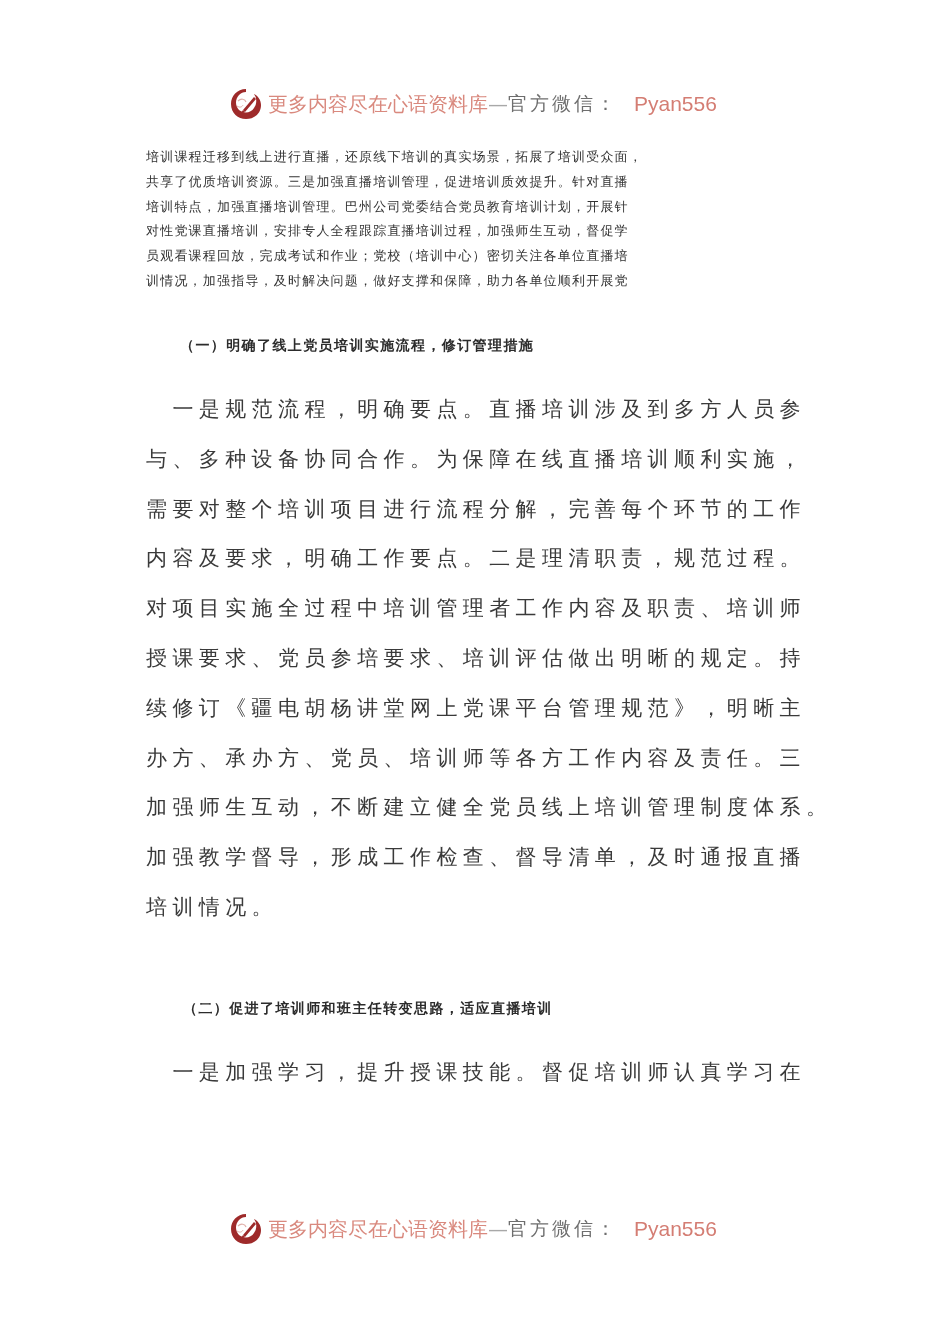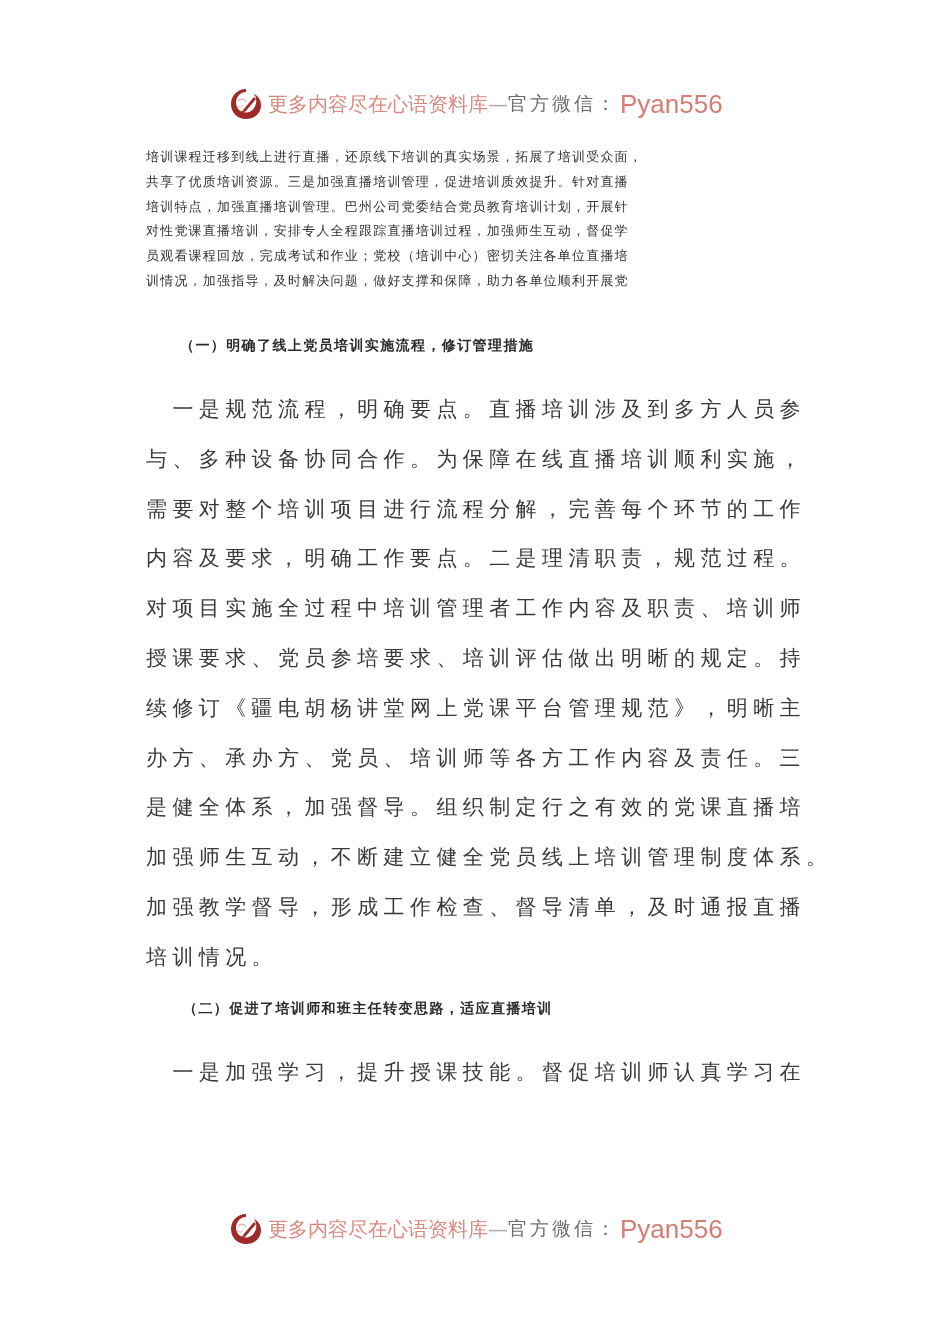--- a/index.html
+++ b/index.html
@@ -44,22 +44,22 @@
     }
     .banner .b-gray {
       color: #6e6e6e;
       font-family: "DejaVu Serif", serif;
       font-size: 19px;
       letter-spacing: 3px;
     }
     .banner .b-id {
       color: #d47d73;
       font-family: "Liberation Sans", sans-serif;
-      font-size: 26px;
-      margin-left: 2px;
+      font-size: 21px;
+      margin-left: 16px;
     }
 
     .small-para {
       position: absolute;
       left: 146px;
       top: 145px;
       width: 662px;
       font-size: 13px;
       line-height: 24.8px;
       letter-spacing: 1.2px;
@@ -125,21 +125,20 @@
 
 <div class="body-text b1">
   <span class="line">　一是规范流程，明确要点。直播培训涉及到多方人员参</span>
   <span class="line">与、多种设备协同合作。为保障在线直播培训顺利实施，</span>
   <span class="line">需要对整个培训项目进行流程分解，完善每个环节的工作</span>
   <span class="line">内容及要求，明确工作要点。二是理清职责，规范过程。</span>
   <span class="line">对项目实施全过程中培训管理者工作内容及职责、培训师</span>
   <span class="line">授课要求、党员参培要求、培训评估做出明晰的规定。持</span>
   <span class="line">续修订《疆电胡杨讲堂网上党课平台管理规范》，明晰主</span>
   <span class="line">办方、承办方、党员、培训师等各方工作内容及责任。三</span>
-  <span class="line">是健全体系，加强督导。组织制定行之有效的党课直播培</span>
   <span class="line">加强师生互动，不断建立健全党员线上培训管理制度体系。</span>
   <span class="line">加强教学督导，形成工作检查、督导清单，及时通报直播</span>
   <span class="line">培训情况。</span>
 </div>
 
 <div class="heading h2">（二）促进了培训师和班主任转变思路，适应直播培训</div>
 
 <div class="body-text b2">
   <span class="line">　一是加强学习，提升授课技能。督促培训师认真学习在</span>
 </div>

